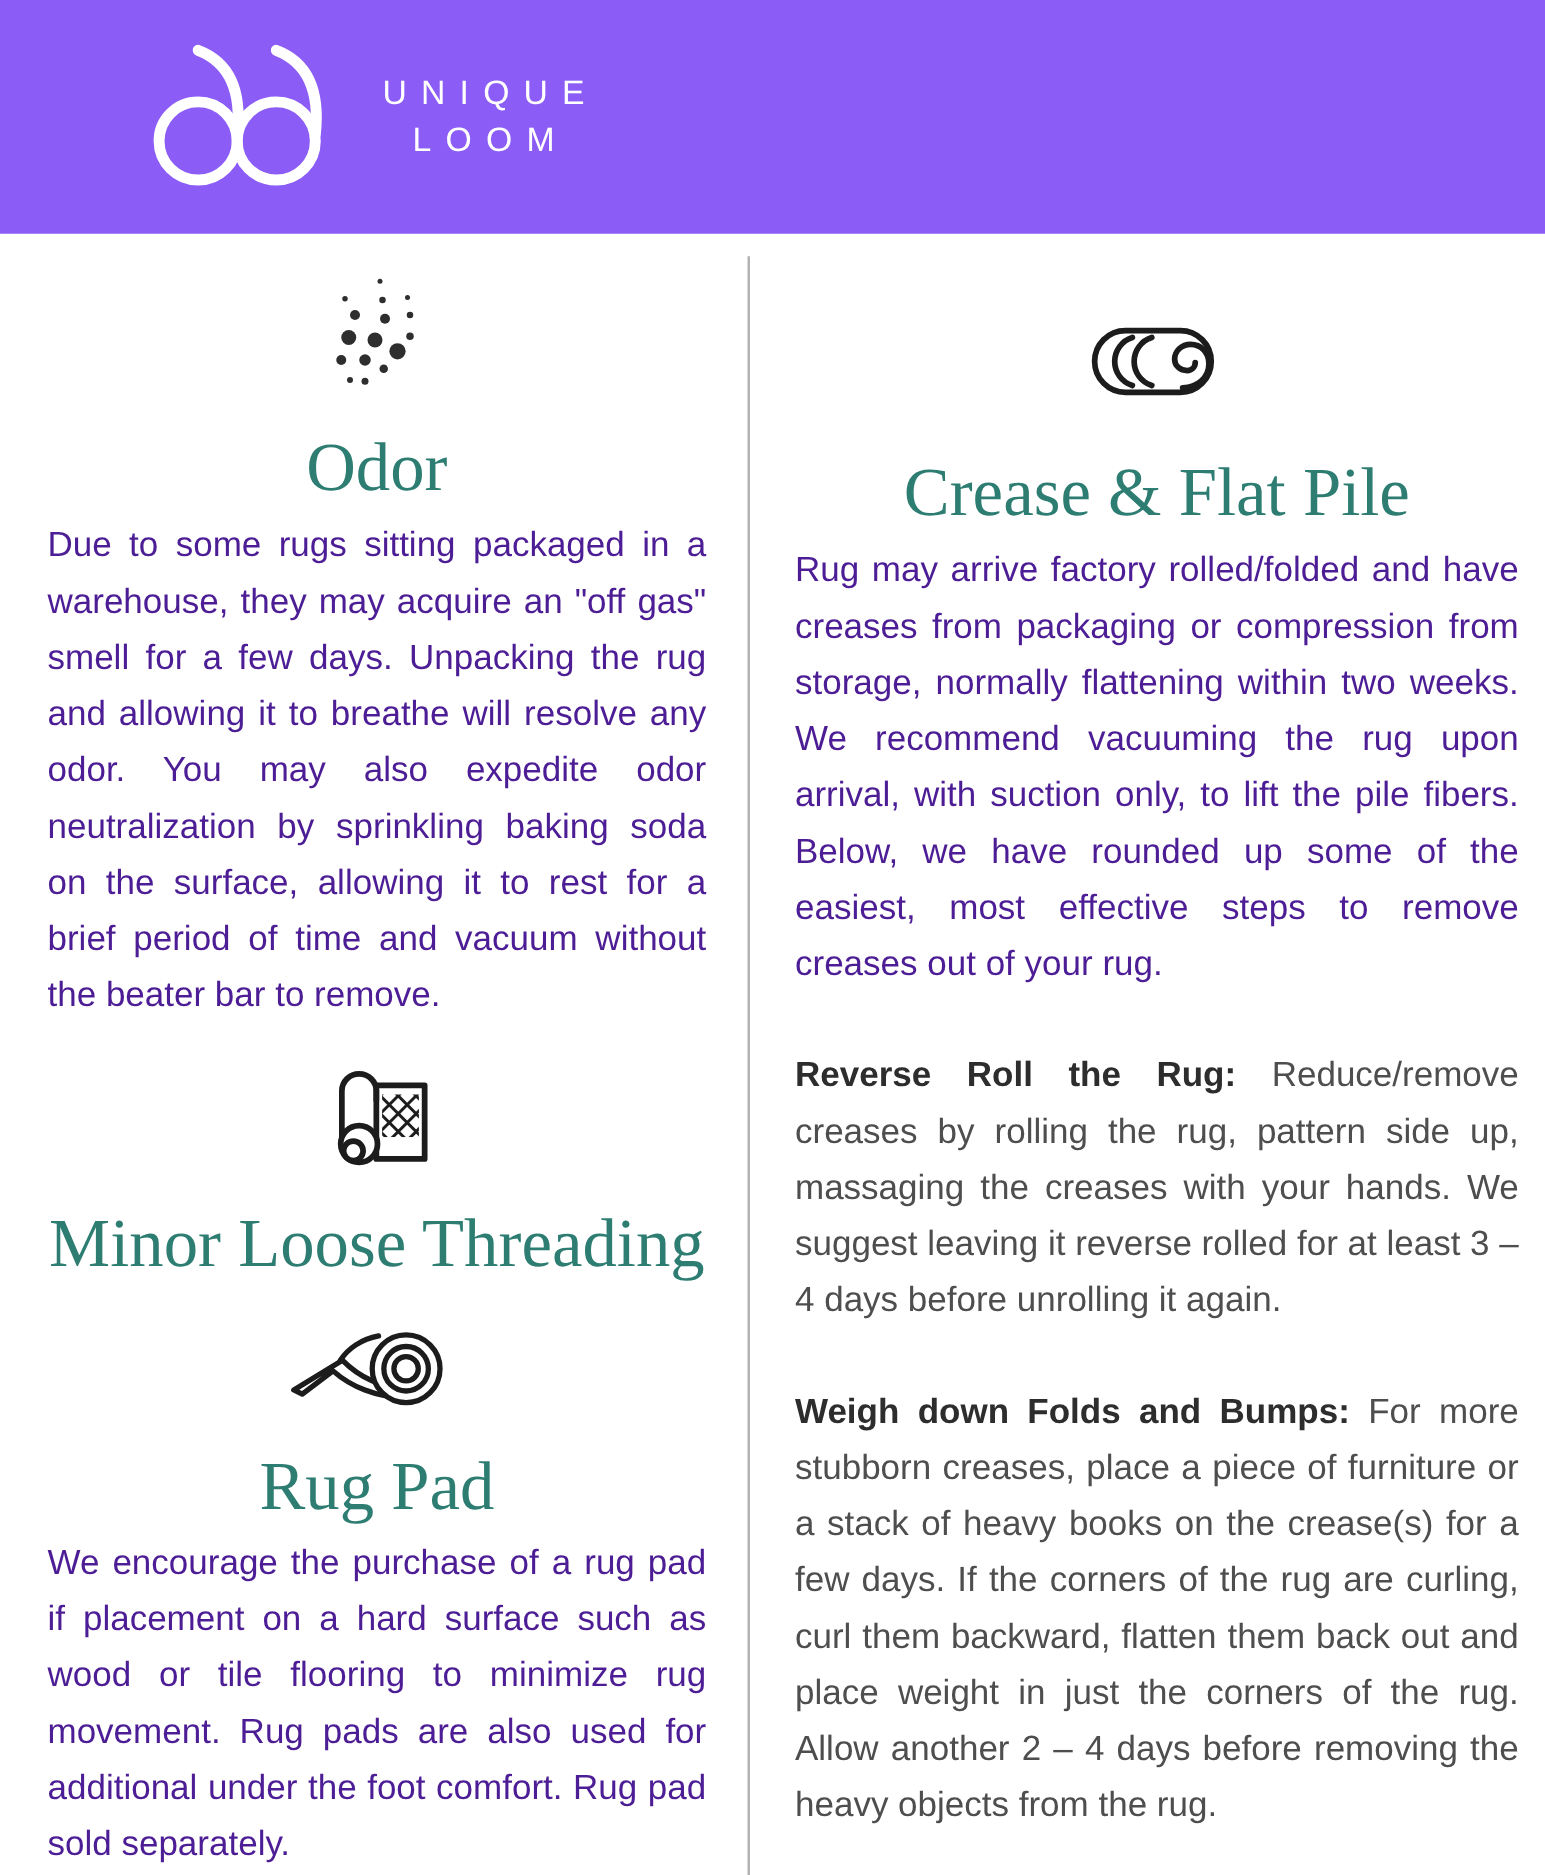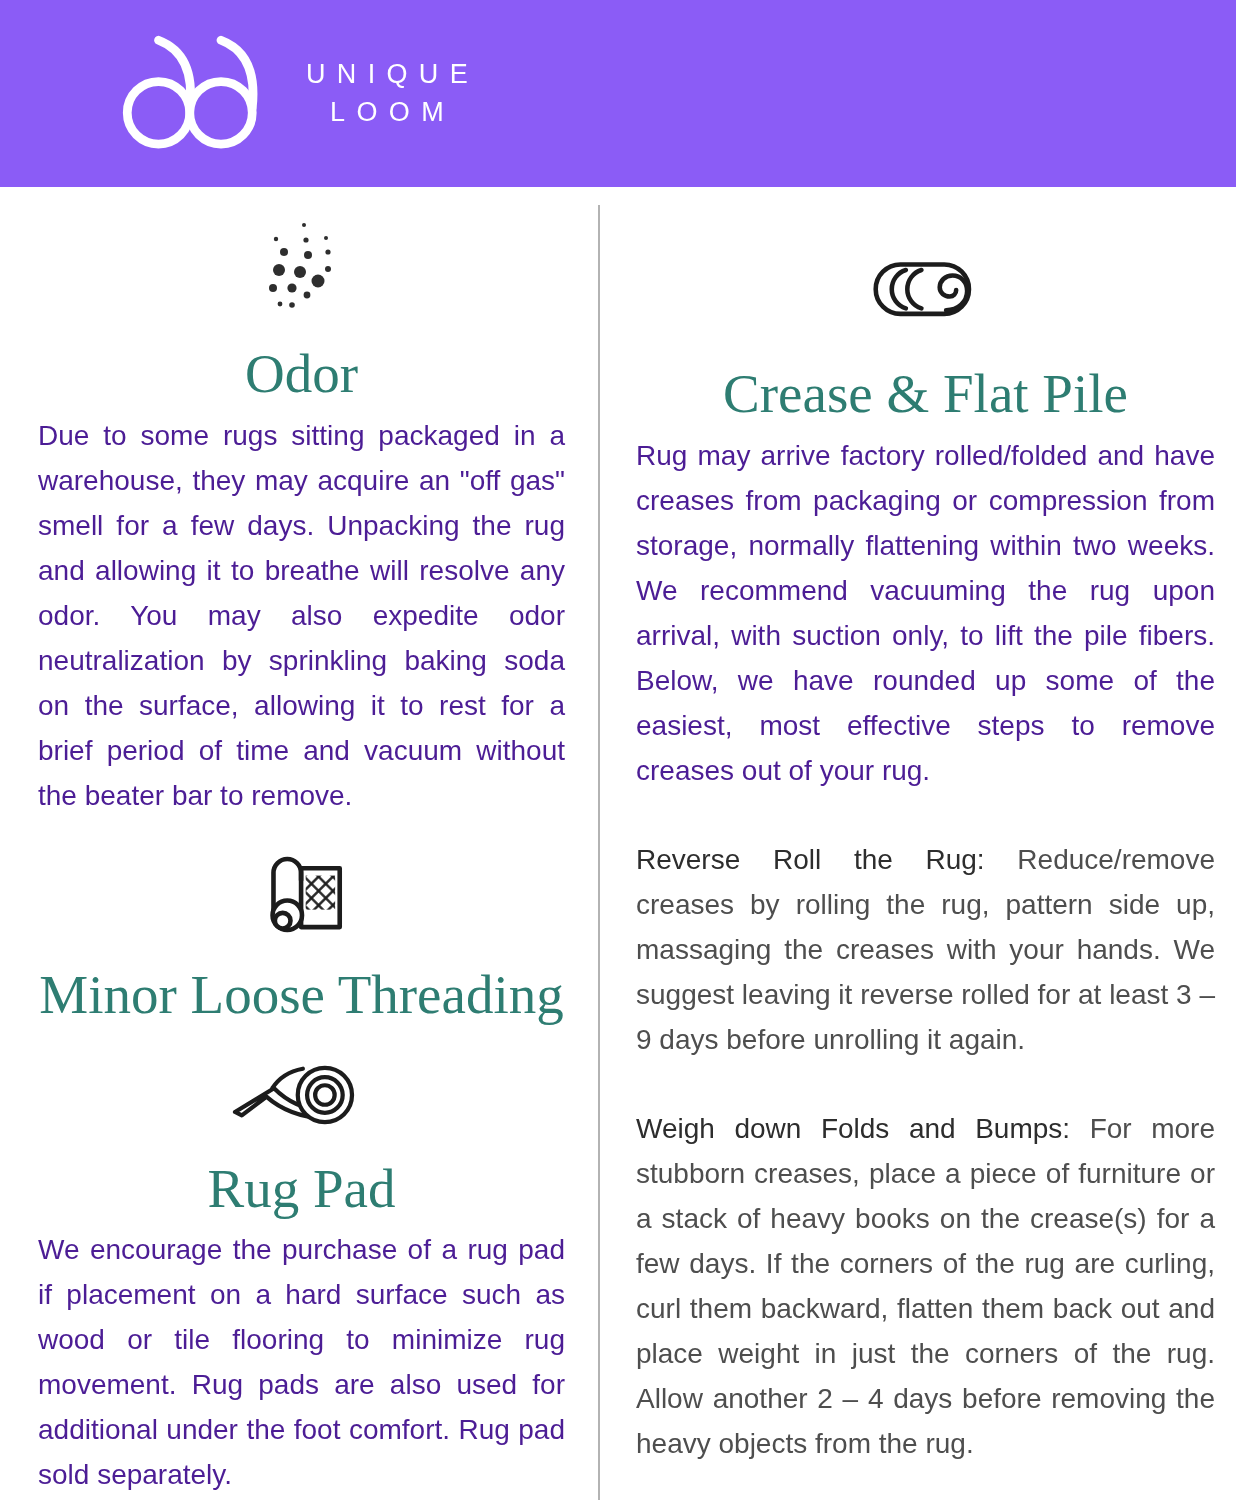--- a/index.html
+++ b/index.html
@@ -39,21 +39,21 @@
   .sec-heading{
     font-family:"Liberation Serif","DejaVu Serif",serif;
     font-weight:400;color:#2e7d72;text-align:center;
     font-size:55px;margin:26px 0 10px 0;line-height:1.05;
   }
   .sec-body{
     font-size:28px;line-height:45px;text-align:justify;margin:0;
     color:#4c1d95;
   }
   .tip{font-size:28px;line-height:45px;text-align:justify;margin:44px 0 0 0;}
-  .tip-label{font-weight:400;color:#2d2d2d;}
+  .tip-label{font-weight:700;color:#2d2d2d;}
   
   .sec-odor .icon-wrap{height:112px;margin-top:2px;}
   .sec-threading{margin-top:30px;}
   .sec-threading .icon-wrap{height:92px;}
   .sec-rugpad{margin-top:38px;}
   .sec-rugpad .icon-wrap{height:72px;}
   .sec-crease .icon-wrap{height:58px;margin-top:42px;}
   .sec-crease .sec-heading{margin-top:42px;}
   svg .ln{fill:none;stroke:#1c1c1c;stroke-width:5;stroke-linecap:round;stroke-linejoin:round;}
   svg .lnw{fill:#ffffff;stroke:#1c1c1c;stroke-width:5;stroke-linejoin:round;}
@@ -154,21 +154,21 @@
           <path d="M44,12 A22,22 0 0 0 44,54" class="ln"></path>
           <path d="M61,12 A22,22 0 0 0 61,54" class="ln"></path>
           <path d="M88,56 C101,56 111,47 111,35 C111,25 104,18 95,18 C87,18 81,24 81,31 C81,37 86,41 92,41 C96,41 99,38 99,34" class="ln"></path>
         </svg>
       </div>
       <h2 class="sec-heading">Crease &amp; Flat Pile</h2>
       <p class="sec-body">Rug may arrive factory rolled/folded and have creases from packaging or compression from storage, normally flattening within two weeks. We recommend vacuuming the rug upon arrival, with suction only, to lift the pile fibers. Below, we have rounded up some of the easiest, most effective steps to remove creases out of your rug.</p>
 
       <p class="tip">
         <span class="tip-label">Reverse Roll the Rug:</span>
-        <span>Reduce/remove creases by rolling the rug, pattern side up, massaging the creases with your hands. We suggest leaving it reverse rolled for at least 3 – 9 days before unrolling it again.</span>
+        <span>Reduce/remove creases by rolling the rug, pattern side up, massaging the creases with your hands. We suggest leaving it reverse rolled for at least 3 – 4 days before unrolling it again.</span>
       </p>
 
       <p class="tip">
         <span class="tip-label">Weigh down Folds and Bumps:</span>
         <span>For more stubborn creases, place a piece of furniture or a stack of heavy books on the crease(s) for a few days. If the corners of the rug are curling, curl them backward, flatten them back out and place weight in just the corners of the rug. Allow another 2 – 4 days before removing the heavy objects from the rug.</span>
       </p>
 
       <p class="tip">
         <span class="tip-label">Heat/Steam:</span>
         <span>Flip the rug over and use a hair dryer to heat up the creases and release them. Hold the hair dryer 6” – 9” away from the rug and use a sweeping motion. It's possible to melt rug fibers, so use a low or medium heat setting and keep the hair dryer moving. Or you may also lightly steaming the backside of the rug in the affected areas.</span>

